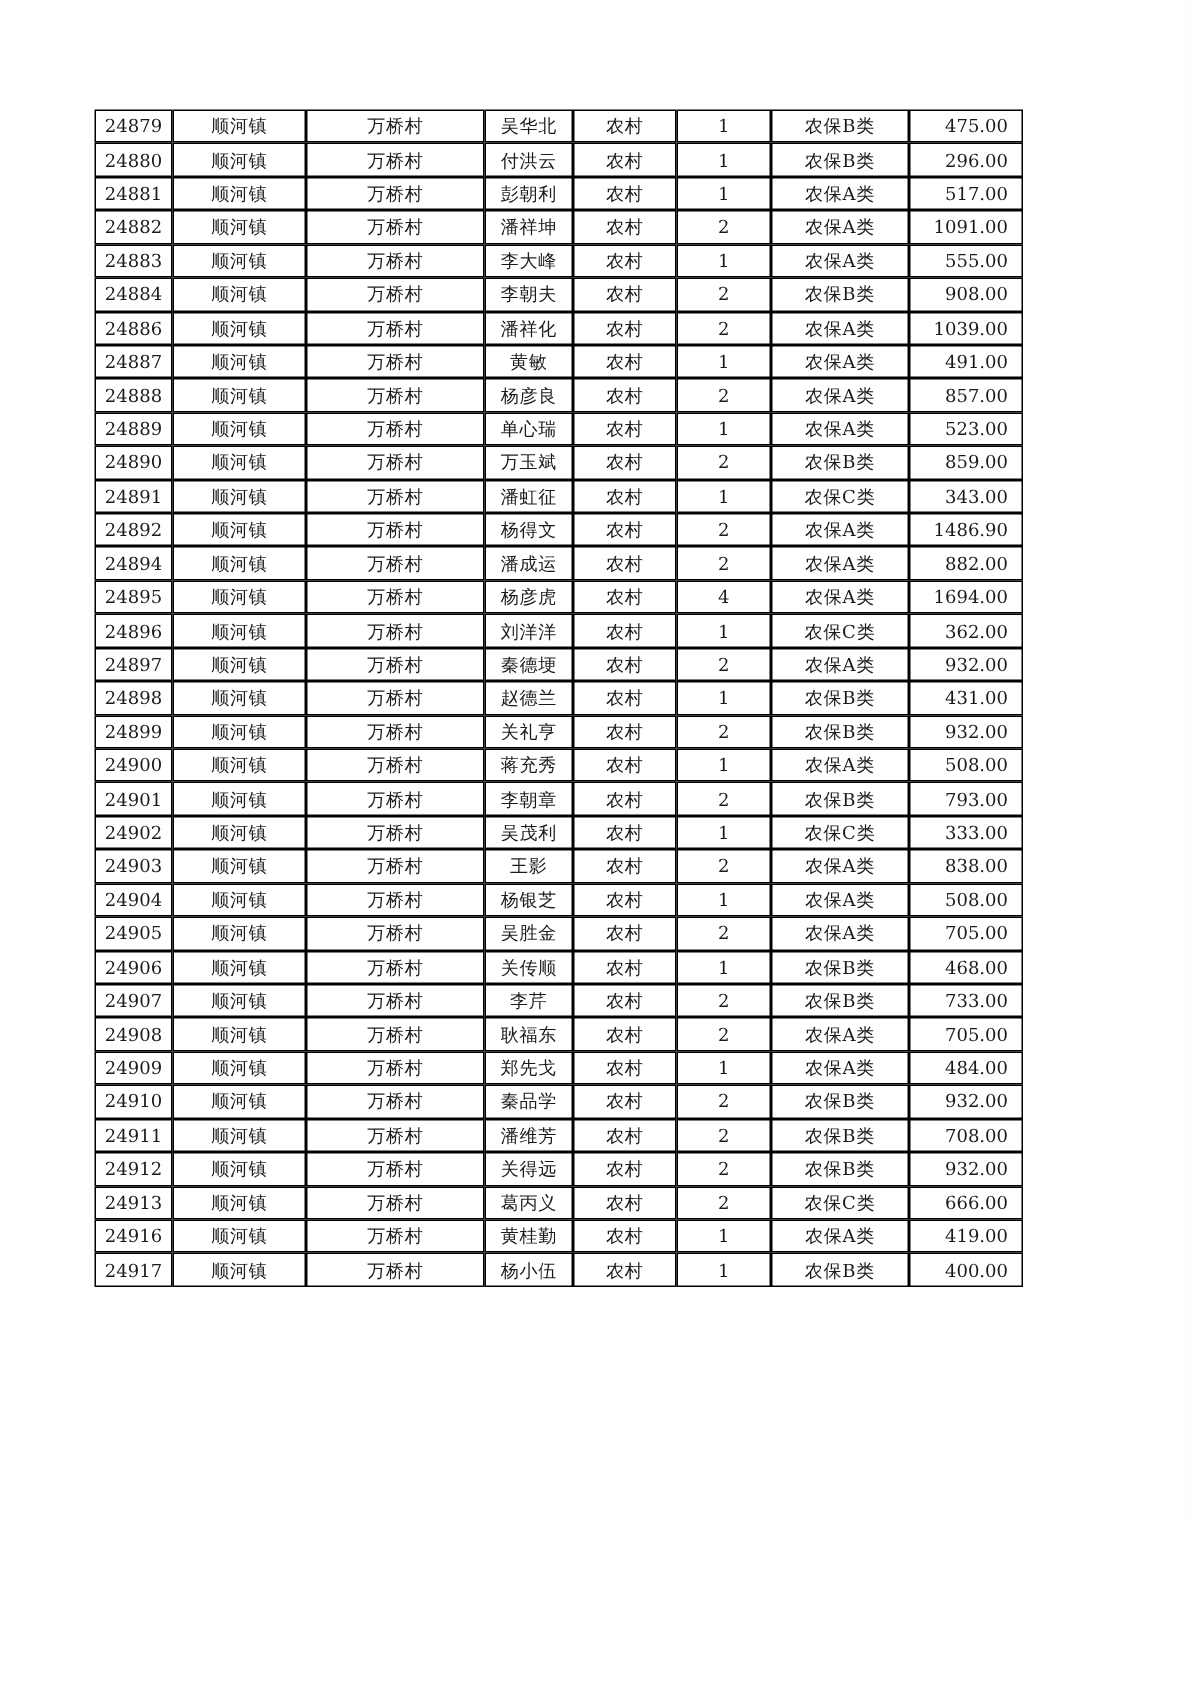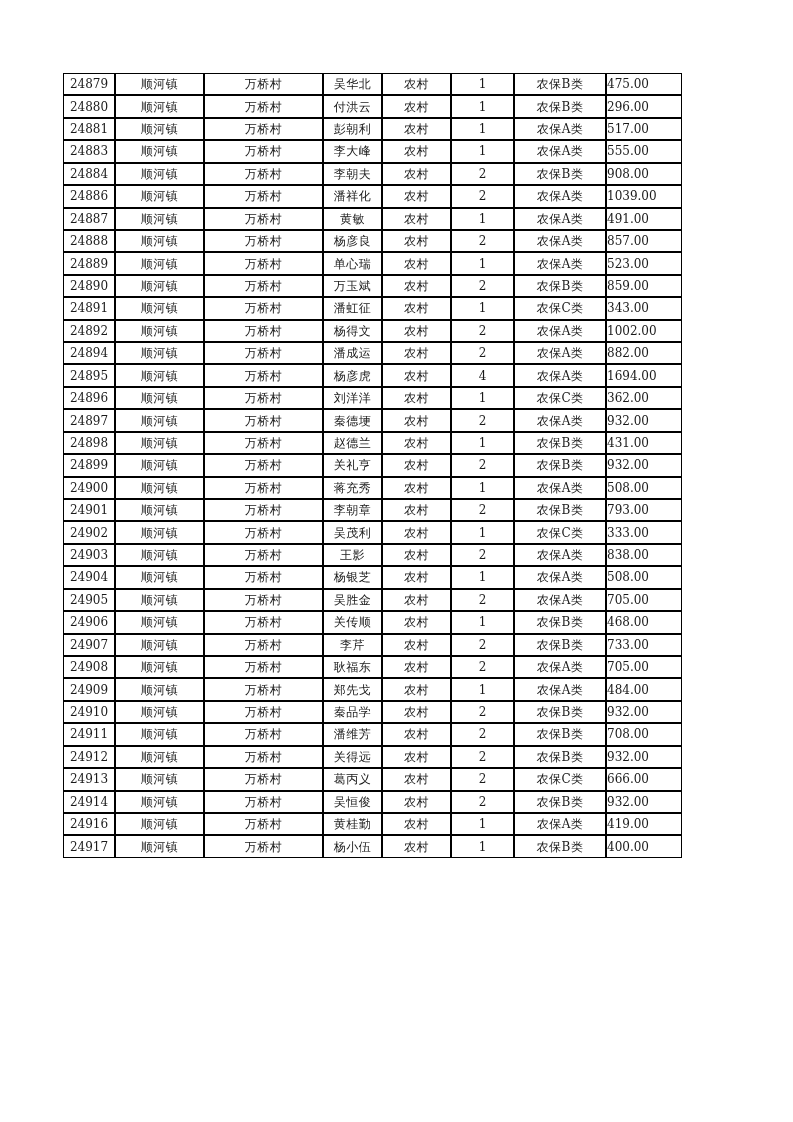--- a/index.html
+++ b/index.html
@@ -36,21 +36,21 @@
     text-align: center;
     vertical-align: middle;
     font-size: 12px;
     color: var(--text-color, #1a1a1a);
     line-height: 1;
     white-space: nowrap;
     overflow: hidden;
     letter-spacing: 0.5px;
   }
   table.records td.amount {
-    text-align: left;
+    text-align: right;
     padding-right: 9px;
     letter-spacing: 0;
   }
   table.records td.num {
     letter-spacing: 0;
   }
 </style>
 </head>
 <body>
 
@@ -91,20 +91,30 @@
           <td class="num">24881</td>
           <td>顺河镇</td>
           <td>万桥村</td>
           <td>彭朝利</td>
           <td>农村</td>
           <td class="num">1</td>
           <td>农保A类</td>
           <td class="amount">517.00</td>
         </tr>
         <tr>
+          <td class="num">24882</td>
+          <td>顺河镇</td>
+          <td>万桥村</td>
+          <td>潘祥坤</td>
+          <td>农村</td>
+          <td class="num">2</td>
+          <td>农保A类</td>
+          <td class="amount">1091.00</td>
+        </tr>
+        <tr>
           <td class="num">24883</td>
           <td>顺河镇</td>
           <td>万桥村</td>
           <td>李大峰</td>
           <td>农村</td>
           <td class="num">1</td>
           <td>农保A类</td>
           <td class="amount">555.00</td>
         </tr>
         <tr>
@@ -178,21 +188,21 @@
           <td class="amount">343.00</td>
         </tr>
         <tr>
           <td class="num">24892</td>
           <td>顺河镇</td>
           <td>万桥村</td>
           <td>杨得文</td>
           <td>农村</td>
           <td class="num">2</td>
           <td>农保A类</td>
-          <td class="amount">1002.00</td>
+          <td class="amount">1486.90</td>
         </tr>
         <tr>
           <td class="num">24894</td>
           <td>顺河镇</td>
           <td>万桥村</td>
           <td>潘成运</td>
           <td>农村</td>
           <td class="num">2</td>
           <td>农保A类</td>
           <td class="amount">882.00</td>
@@ -379,30 +389,20 @@
         </tr>
         <tr>
           <td class="num">24913</td>
           <td>顺河镇</td>
           <td>万桥村</td>
           <td>葛丙义</td>
           <td>农村</td>
           <td class="num">2</td>
           <td>农保C类</td>
           <td class="amount">666.00</td>
-        </tr>
-        <tr>
-          <td class="num">24914</td>
-          <td>顺河镇</td>
-          <td>万桥村</td>
-          <td>吴恒俊</td>
-          <td>农村</td>
-          <td class="num">2</td>
-          <td>农保B类</td>
-          <td class="amount">932.00</td>
         </tr>
         <tr>
           <td class="num">24916</td>
           <td>顺河镇</td>
           <td>万桥村</td>
           <td>黄桂勤</td>
           <td>农村</td>
           <td class="num">1</td>
           <td>农保A类</td>
           <td class="amount">419.00</td>

